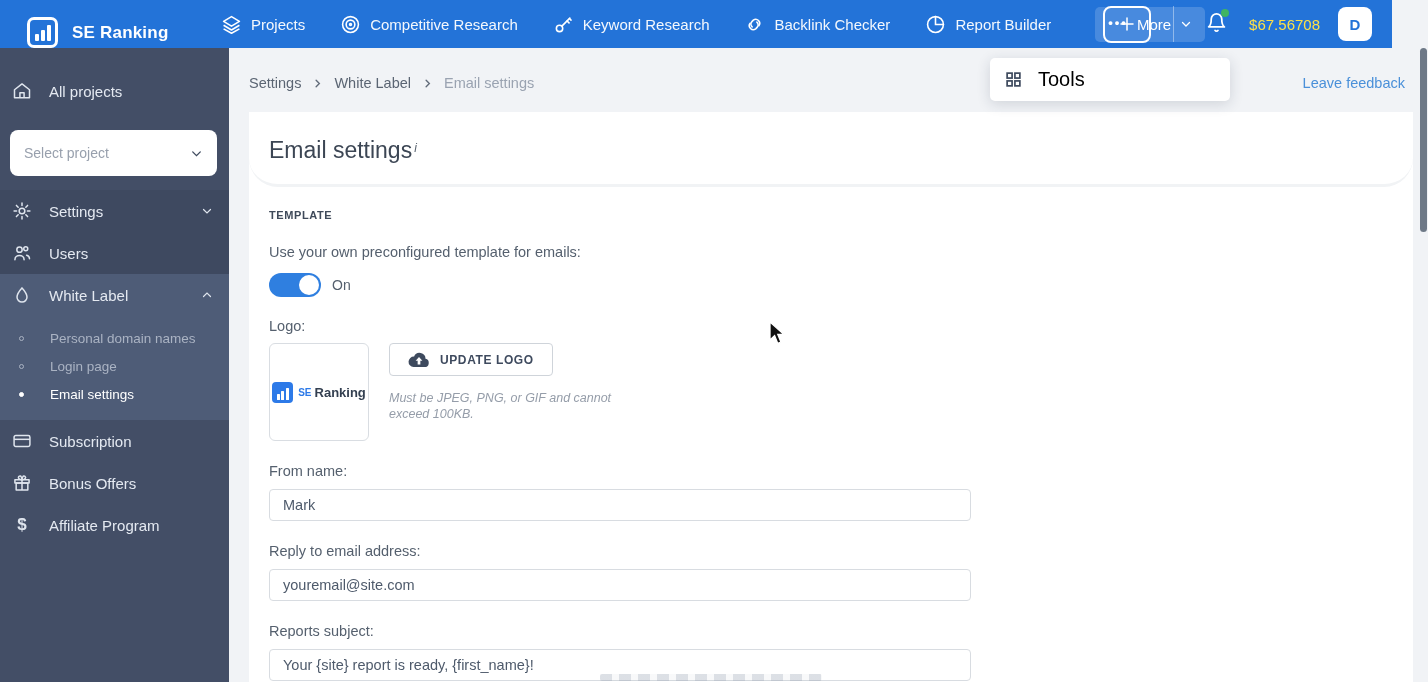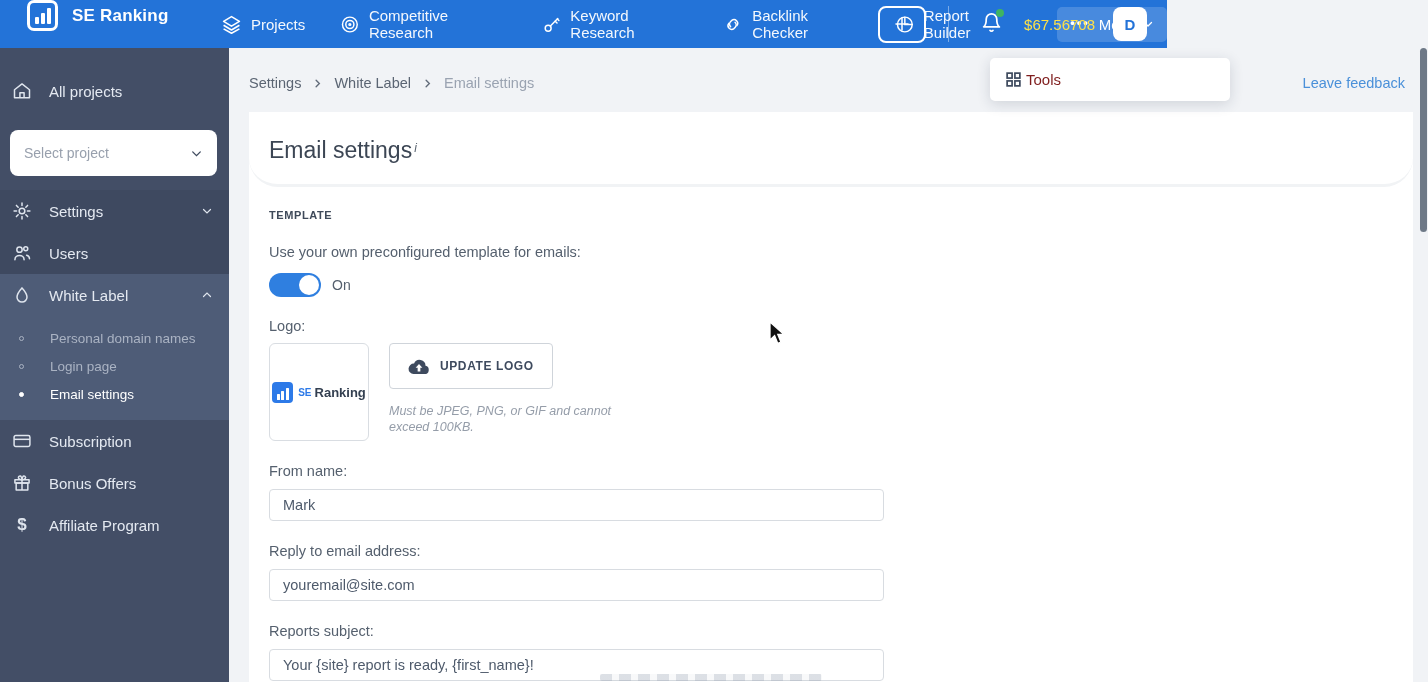--- a/index.html
+++ b/index.html
@@ -1,21 +1,21 @@
 <!DOCTYPE html>
 <html><head>
 <meta charset="utf-8">
 <style>
   * { margin:0; padding:0; box-sizing:border-box; }
   html,body { width:1428px; height:682px; overflow:hidden; background:#f1f3f6;
               font-family:"Liberation Sans","DejaVu Sans",sans-serif; }
 
   
-  .topnav { position:absolute; left:0; top:0; width:1167px; height:48px;
-            background:#2373d8; display:flex; align-items:flex-start; z-index:30; }
+  .topnav { position:absolute; left:0; top:0; width:1392px; height:48px;
+            background:#2373d8; display:flex; align-items:flex-end; z-index:30; }
   .brand { display:flex; align-items:center; margin-left:27px; }
   .brand-mark { width:31px; height:31px; border:3px solid #fff; border-radius:7px;
                 display:flex; align-items:flex-end; justify-content:center; gap:2px;
                 padding-bottom:4px; }
   .brand-mark i { display:block; width:4px; background:#fff; border-radius:1px; }
   .brand-mark i:nth-child(1){height:7px;} .brand-mark i:nth-child(2){height:11px;}
   .brand-mark i:nth-child(3){height:16px;}
   .brand-name { color:#fff; font-size:17px; font-weight:700; margin-left:14px; letter-spacing:.2px; }
   .nav-menu { position:absolute; left:222px; top:0; height:48px; display:flex; align-items:center; gap:36px; }
   .nav-item { display:flex; align-items:center; gap:10px; color:#f4f8fd; font-size:15px; cursor:pointer; }
@@ -34,21 +34,21 @@
   .balance { color:#fde047; font-size:15px; margin-right:18px; cursor:pointer; }
   .avatar { width:34px; height:34px; background:#fff; border-radius:8px; color:#2373d8;
             font-size:15px; font-weight:700; display:flex; align-items:center; justify-content:center;
             margin-right:20px; cursor:pointer; }
 
   
   .tools-menu { position:absolute; left:990px; top:58px; width:240px; height:43px; background:#fff;
                 border-radius:5px; box-shadow:0 3px 14px rgba(30,45,70,.16); z-index:40;
                 display:flex; align-items:center; padding-left:15px; cursor:pointer; }
   .tools-menu svg { stroke:#3e4a5e; }
-  .tools-label { font-size:15px; color:#7f1d1d; margin-left:4px; }
+  .tools-label { font-size:20px; color:#000000; margin-left:16px; }
 
   
   .sidebar { position:absolute; left:0; top:48px; width:229px; height:634px; background:#434e66; z-index:10; }
   .side-row { display:flex; align-items:center; height:42px; padding-left:12px; cursor:pointer;
               color:#e4e9f1; font-size:15px; }
   .side-row .lbl { margin-left:17px; }
   .side-row svg { stroke:#dfe5ee; flex:0 0 auto; }
   .side-chev { margin-left:auto; margin-right:16px; }
   .row-allprojects { margin-top:22px; }
   .project-select { margin:18px 12px 8px 10px; height:46px; background:#fff; border-radius:8px;
@@ -91,27 +91,27 @@
   .logo-box { width:100px; height:98px; border:1px solid #d9dde2; border-radius:6px; background:#fff;
               display:flex; align-items:center; justify-content:center; }
   .mini-logo { display:flex; align-items:center; gap:5px; }
   .mini-mark { width:21px; height:21px; background:#2d7ae8; border-radius:4px; display:flex; align-items:flex-end;
                justify-content:center; gap:1.5px; padding-bottom:3px; }
   .mini-mark i { display:block; width:3px; background:#fff; border-radius:.5px; }
   .mini-mark i:nth-child(1){height:6px;} .mini-mark i:nth-child(2){height:9px;} .mini-mark i:nth-child(3){height:12px;}
   .mini-se { color:#2d7ae8; font-weight:700; font-size:10px; }
   .mini-ranking { color:#333f50; font-weight:700; font-size:13px; margin-left:-2px; }
   .logo-right { margin-left:20px; padding-top:0; }
-  .update-btn { height:46px; border:1px solid #cfd4da; border-radius:4px; background:#fff; display:inline-flex;
+  .update-btn { height:33px; border:1px solid #cfd4da; border-radius:4px; background:#fff; display:inline-flex;
                 align-items:center; padding:0 18px; cursor:pointer; gap:10px; }
   .update-btn span { font-size:12px; font-weight:700; letter-spacing:.6px; color:#3e4a5e; }
   .logo-hint { margin-top:15px; max-width:232px; font-style:italic; font-size:12.5px; line-height:1.25;
                color:#959da9; }
   .form-field { margin-top:22px; }
-  .text-input { display:block; margin-top:10px; width:615px; height:32px; border:1px solid #d8dce1;
+  .text-input { display:block; margin-top:10px; width:702px; height:32px; border:1px solid #d8dce1;
                 border-radius:4px; padding:0 13px; font-size:14.5px; color:#4e5a6b; outline:none;
                 font-family:"Liberation Sans","DejaVu Sans",sans-serif; background:#fff; }
 
   
   .scroll-thumb { position:absolute; right:1px; top:48px; width:7px; height:184px; background:#6e7987;
                   border-radius:4px; z-index:50; cursor:pointer; }
 
   
   .clip-artifact { position:absolute; left:600px; top:674px; width:222px; height:7px; z-index:20;
                    background:repeating-linear-gradient(90deg, rgba(140,152,170,.30) 0 12px,

